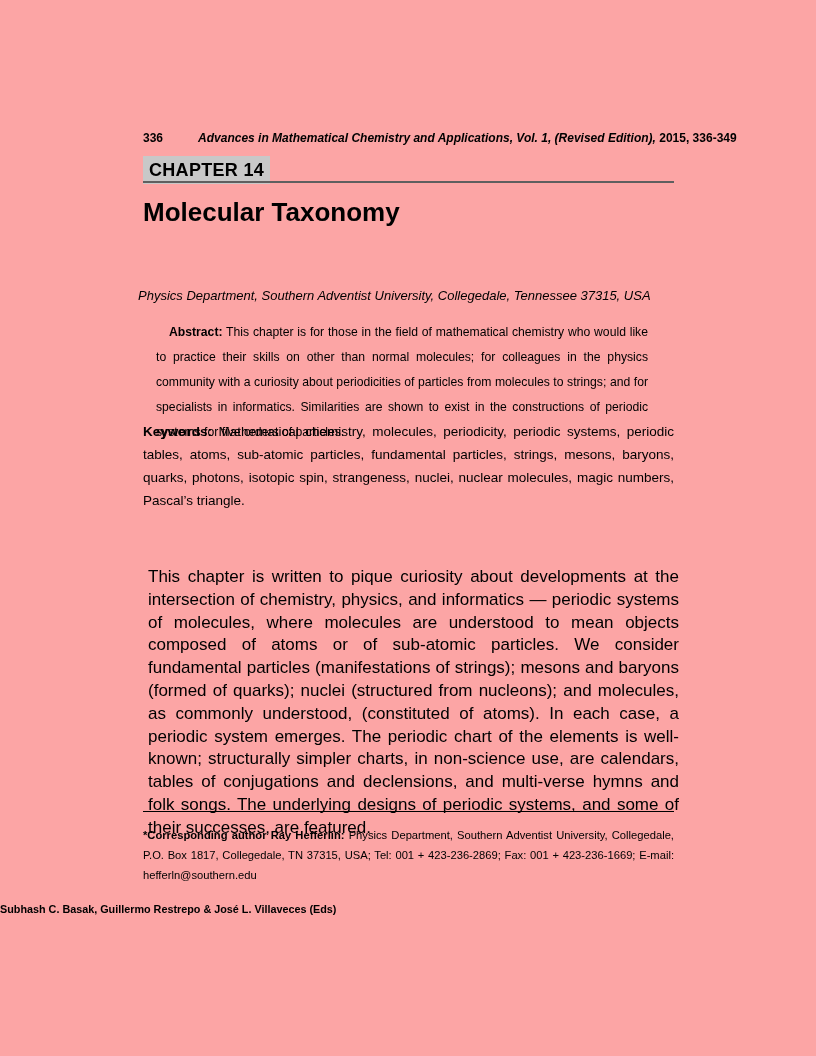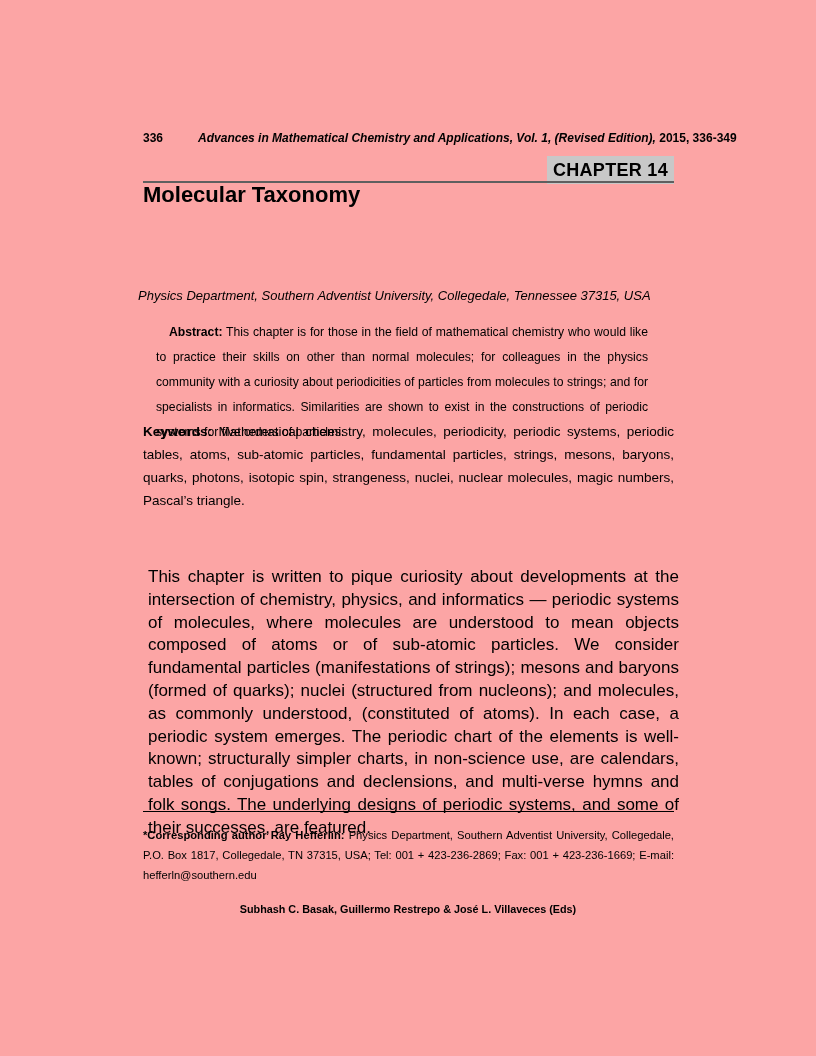--- a/index.html
+++ b/index.html
@@ -25,33 +25,33 @@
   .running-head .book-ref { font-style: italic; margin-left: 35px; }
   .running-head .pages-ref { font-style: normal; }
 
   
   .chapter-rule {
     top: 181px; left: 143px; width: 531px; height: 2px;
     background: #5f5f5f; z-index: 3;
   }
   .chapter-row {
     top: 156px; left: 143px; width: 531px;
-    text-align: right; z-index: 2;
+    text-align: left; z-index: 2;
   }
   .chapter-badge {
     display: inline-block;
     background: #c8c8c8;
     font-size: 18px; font-weight: bold; line-height: 22px;
     padding: 3px 6px 3px 6px;
     letter-spacing: 0.3px;
   }
 
   .article-title {
-    top: 181px; left: 143px; width: 531px;
-    font-size: 22px; font-weight: bold; line-height: 27px;
+    top: 199px; left: 143px; width: 531px;
+    font-size: 26px; font-weight: bold; line-height: 27px;
   }
   .author-line {
     top: 245px; left: 143px; width: 531px;
     font-size: 14px; font-weight: bold; line-height: 17px;
   }
   .author-line sup { font-size: 9px; vertical-align: super; line-height: 0; }
   .affiliation {
     top: 288px; left: 138px; width: 531px;
     font-size: 13px; font-style: italic; line-height: 16px;
   }
@@ -85,21 +85,21 @@
     top: 811px; left: 143px; width: 531px;
     border-top: 1.5px solid #000000;
     padding-top: 13px;
     font-size: 11.2px; line-height: 20px;
     text-align: justify;
   }
   .footnote .lbl { font-weight: bold; }
 
   .page-footer {
     top: 903px; left: 0; width: 816px;
-    text-align: center;
+    text-align: left;
     font-size: 10.8px; font-weight: bold; line-height: 13px;
   }
 </style>
 </head>
 <body>
 
 <div class="page">
 
   <div class="abs running-head">
     <span>336</span><span class="book-ref">Advances in Mathematical Chemistry and Applications, Vol. 1, (Revised Edition),</span><span class="pages-ref"> 2015, 336-349</span>

